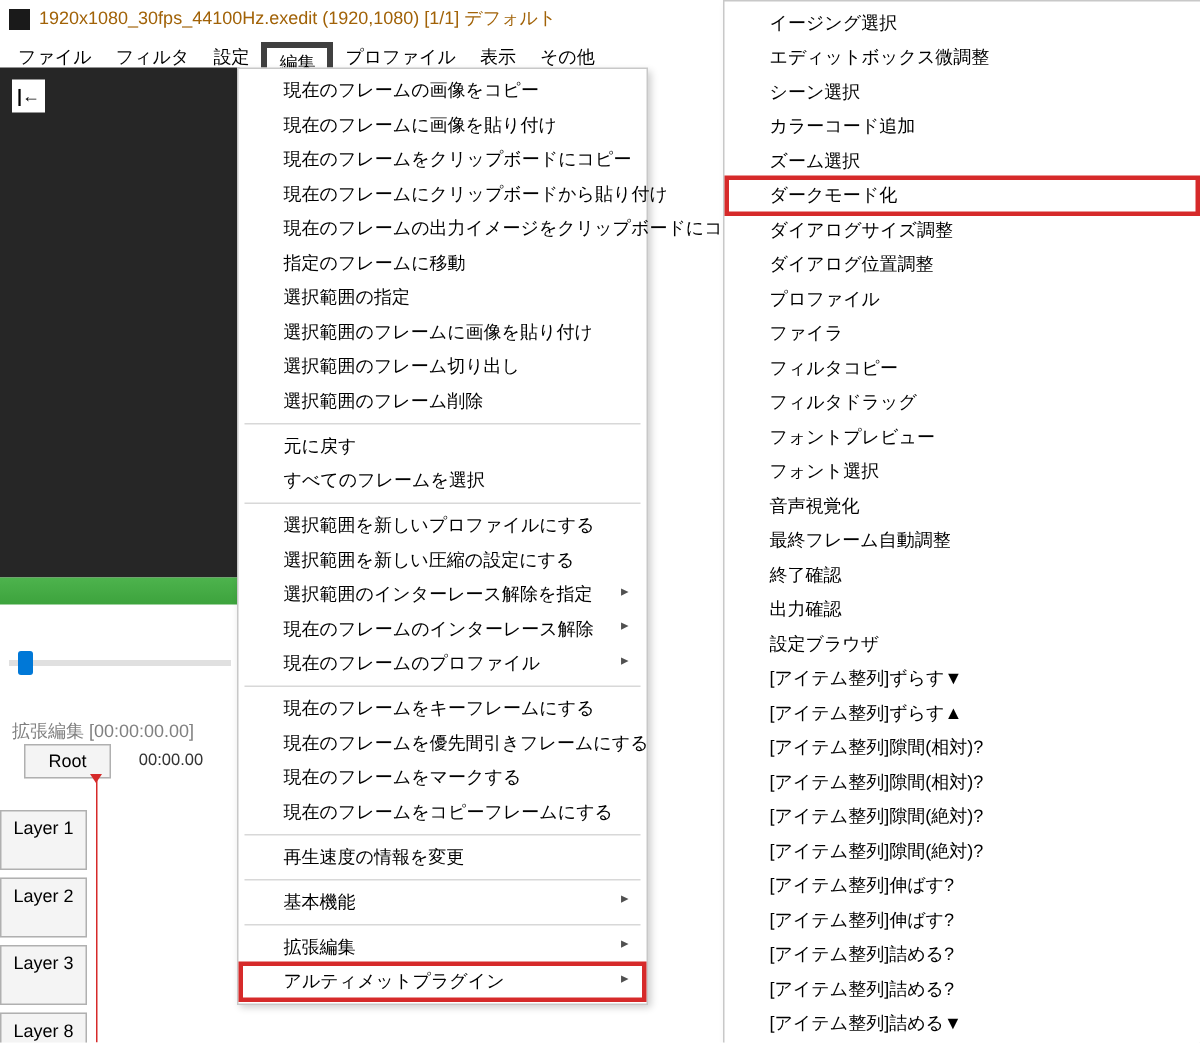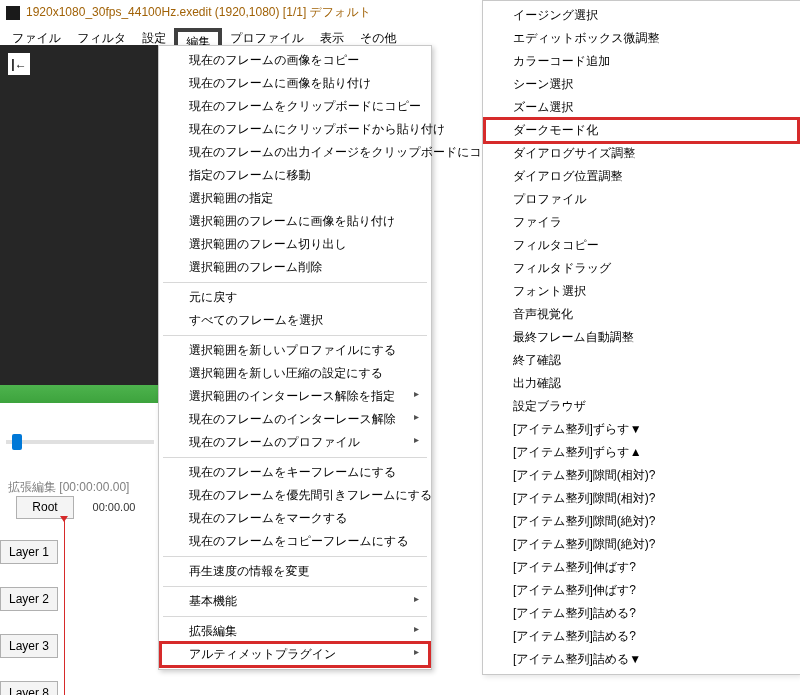--- a/index.html
+++ b/index.html
@@ -125,27 +125,27 @@
       color: #333;
     }
     .layers {
       position: absolute;
       top: 540px;
       left: 0;
       width: 60px;
     }
     .layer-btn {
       width: 58px;
-      height: 24px;
+      height: 40px;
       border: 1px solid #b0b0b0;
       background: #f4f4f4;
       text-align: center;
       line-height: 22px;
       font-size: 12px;
-      margin-bottom: 23px;
+      margin-bottom: 5px;
     }
     .red-marker {
       position: absolute;
       top: 520px;
       left: 64px;
       width: 1px;
       height: 175px;
       background: #d62a2a;
     }
     .red-marker::before {
@@ -280,30 +280,31 @@
     <div class="dd-item">再生速度の情報を変更</div>
     <div class="dd-sep"></div>
     <div class="dd-item has-arrow">基本機能</div>
     <div class="dd-sep"></div>
     <div class="dd-item has-arrow">拡張編集</div>
     <div class="dd-item has-arrow highlight">アルティメットプラグイン</div>
   </div>
 <div class="dropdown2" id="dropdown2">
     <div class="dd-item">イージング選択</div>
     <div class="dd-item">エディットボックス微調整</div>
+    <div class="dd-item">シーン選択</div>
     <div class="dd-item">カラーコード追加</div>
-    <div class="dd-item">シーン選択</div>
     <div class="dd-item">ズーム選択</div>
     <div class="dd-item highlight">ダークモード化</div>
     <div class="dd-item">ダイアログサイズ調整</div>
     <div class="dd-item">ダイアログ位置調整</div>
     <div class="dd-item">プロファイル</div>
     <div class="dd-item">ファイラ</div>
     <div class="dd-item">フィルタコピー</div>
     <div class="dd-item">フィルタドラッグ</div>
+    <div class="dd-item">フォントプレビュー</div>
     <div class="dd-item">フォント選択</div>
     <div class="dd-item">音声視覚化</div>
     <div class="dd-item">最終フレーム自動調整</div>
     <div class="dd-item">終了確認</div>
     <div class="dd-item">出力確認</div>
     <div class="dd-item">設定ブラウザ</div>
     <div class="dd-item">[アイテム整列]ずらす▼</div>
     <div class="dd-item">[アイテム整列]ずらす▲</div>
     <div class="dd-item">[アイテム整列]隙間(相対)?</div>
     <div class="dd-item">[アイテム整列]隙間(相対)?</div>

